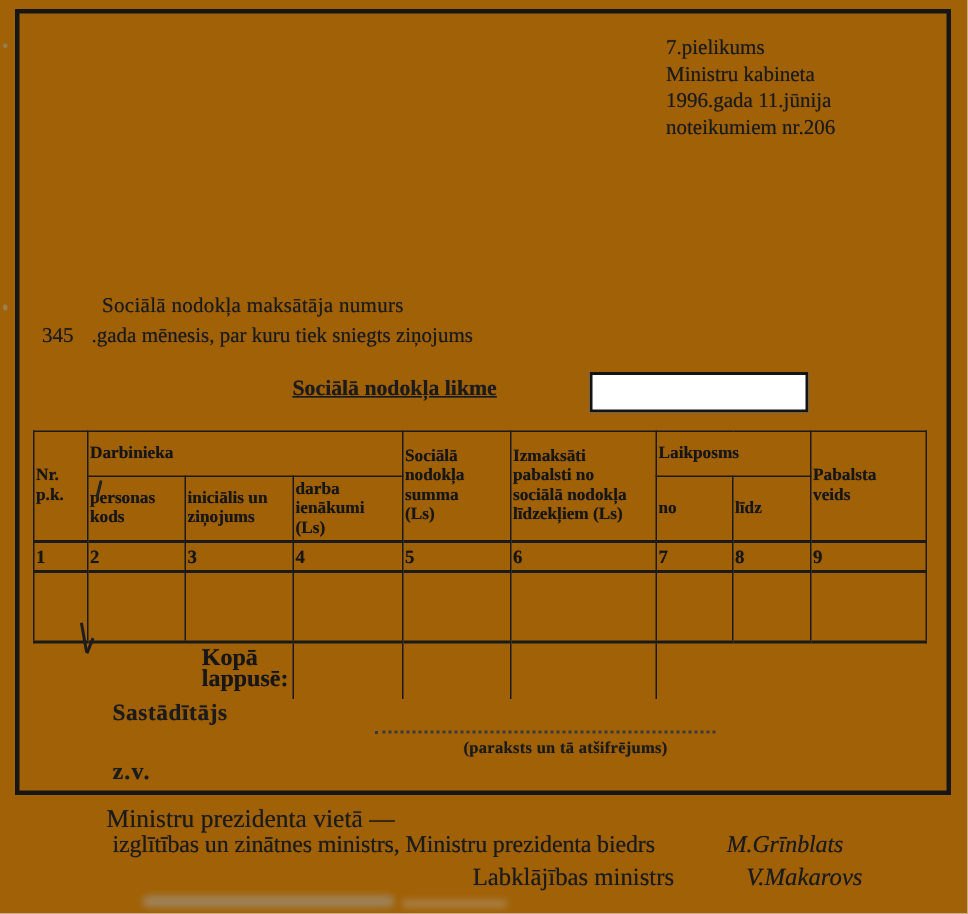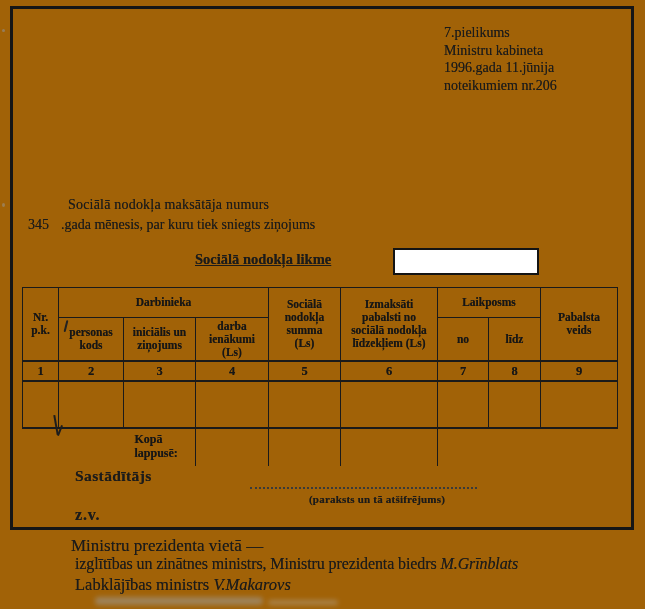--- a/index.html
+++ b/index.html
@@ -30,49 +30,49 @@
     left:393px; top:248px; width:146px; height:27px;
     border:2px solid #141414; box-sizing:border-box; background:#fff;
   }
 
   
   .main-table {
     position:absolute; left:22px; top:287px; width:595px;
     border-collapse:collapse; table-layout:fixed; color:#161616;
   }
   .main-table td {
-    border:1.5px solid #1a1a1a; text-align:center; vertical-align:middle;
+    border:1.5px solid #1a1a1a; text-align:left; vertical-align:middle;
     font-weight:bold; font-size:11.5px; line-height:13px; padding:0 1px;
     overflow:hidden;
   }
   .pre { white-space:pre-line; }
   tr.r1 td { height:29px; }
   tr.r2 td { height:42px; }
   tr.rnum td { height:18px; font-size:12.5px;
     border-top:2px solid #1a1a1a; border-bottom:2px solid #1a1a1a; }
   tr.rempty td { height:45px; border-bottom:2.5px solid #1a1a1a; }
   tr.rtotal td { border:none; height:34px; background:transparent; }
   tr.rtotal td.tl {
     text-align:left; vertical-align:top;
-    padding:3px 0 0 112px; font-size:12px; line-height:14px;
+    padding:3px 0 0 112px; font-size:16px; line-height:14px;
   }
   tr.rtotal td.tcell { border-left:1.5px solid #1a1a1a; }
   tr.rtotal td.tcell-last { border-left:1.5px solid #1a1a1a; border-right:1.5px solid #1a1a1a; }
 
   
   .preparer { left:75px; top:467px; font-size:15.5px; font-weight:bold; letter-spacing:.4px; }
   .dotline { left:250px; top:487px; width:227px; border-top:2px dotted #3a3a3a; height:0; }
   .sig-caption { left:271px; top:493px; font-size:11px; font-weight:bold; letter-spacing:.2px;margin-left:38px; }
   .seal { left:75px; top:506px; font-size:16px; font-weight:bold; letter-spacing:.8px; }
 
   
   .f1 { left:71px; top:536px; font-size:17px; }
   .f2 { left:75px; top:555px; width:500px; font-size:16px; letter-spacing:-.1px; }
-  .f3 { left:75px; top:575px; width:500px; font-size:16.5px; text-align:left; }
-  .name { font-style:italic; }
+  .f3 { left:75px; top:575px; width:500px; font-size:16.5px; text-align:right; }
+  .name { font-style:italic;margin-left:44px; }
 
   
   .artifact-slash {
     left:65px; top:320px; width:1.5px; height:12px; background:#222;
     transform:rotate(14deg); border-radius:1px;
   }
   .artifact-check { left:51px; top:413px; width:16px; height:24px; }
   .artifact-check i { position:absolute; background:#1d1d1d; display:block; }
   .artifact-check .a { left:4px; top:2px; width:2px; height:20px; transform:rotate(-10deg); }
   .artifact-check .b { left:8px; top:12px; width:2px; height:11px; transform:rotate(22deg); }

